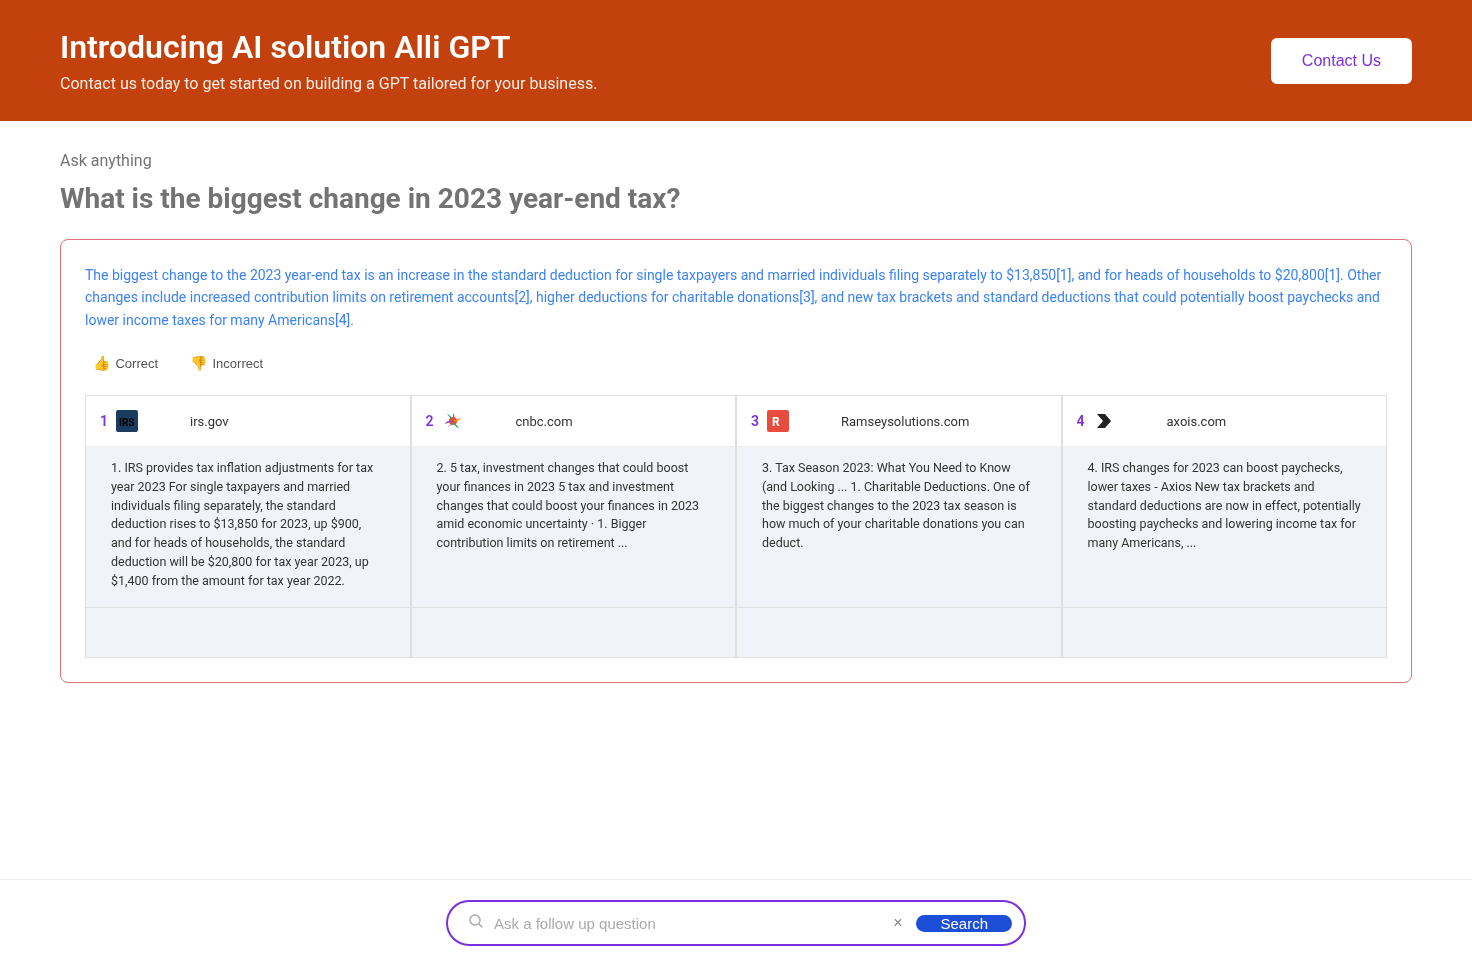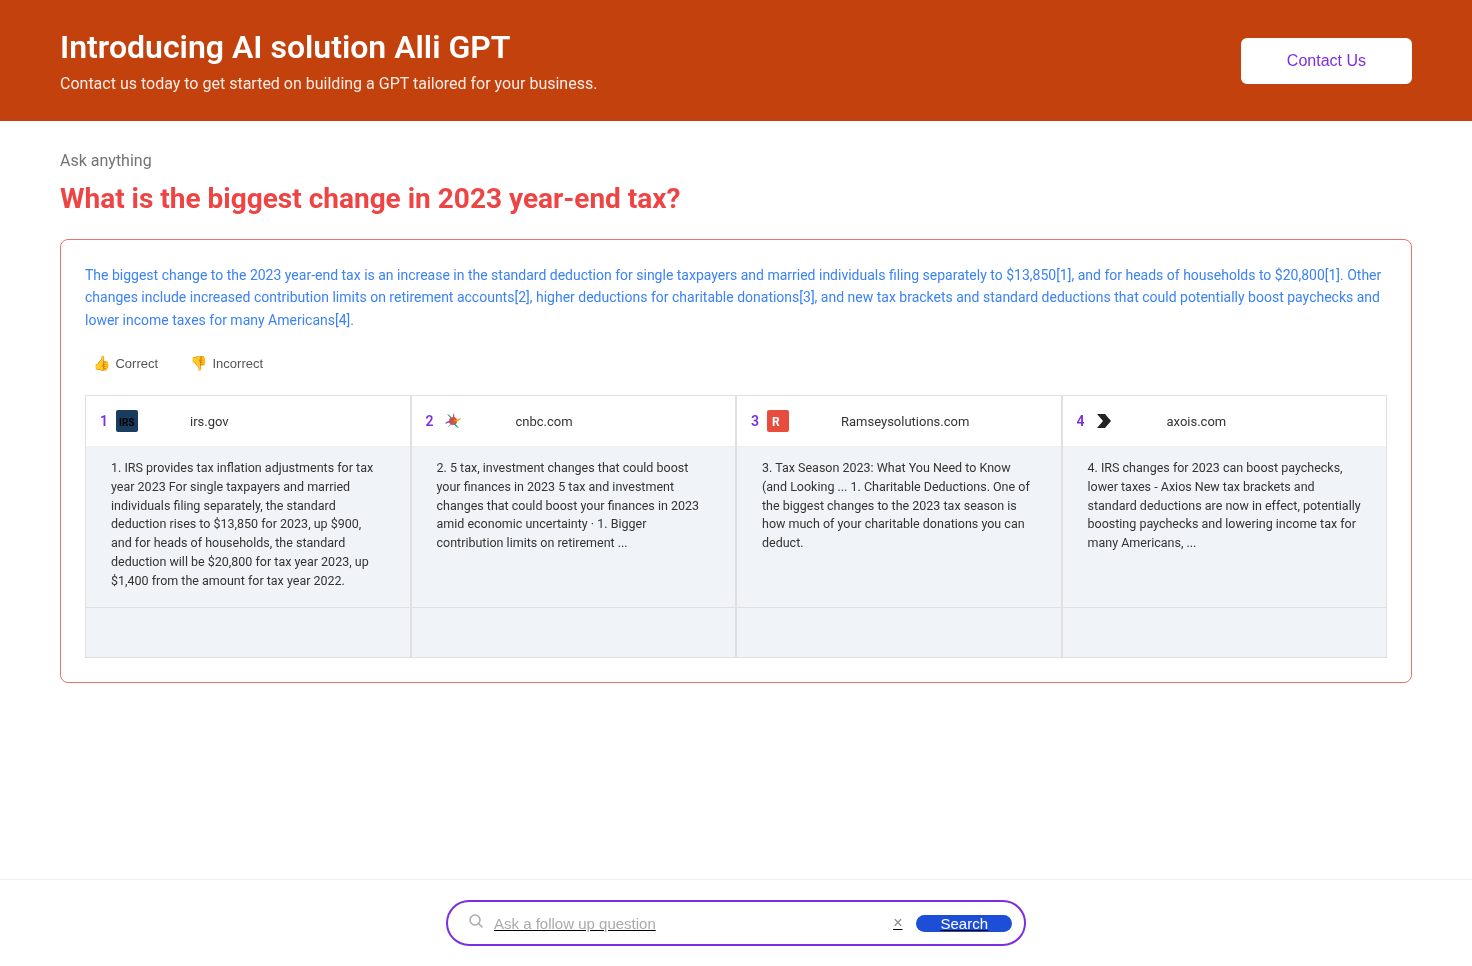--- a/index.html
+++ b/index.html
@@ -20,21 +20,21 @@
       margin-bottom: 8px;
     }
     .header-text p {
       color: rgba(255,255,255,0.9);
       font-size: 16px;
     }
     .contact-btn {
       background: white;
       color: #7B2FE0;
       border: 2px solid white;
-      padding: 12px 44px;
+      padding: 12px 29px;
       border-radius: 6px;
       font-size: 16px;
       font-weight: 500;
       cursor: pointer;
       white-space: nowrap;
     }
 
     
     .main-content {
       background: white;
@@ -44,21 +44,21 @@
 
     .ask-anything-label {
       color: #737373;
       font-size: 16px;
       margin-bottom: 12px;
     }
 
     .question-title {
       font-size: 28px;
       font-weight: 700;
-      color: #ef4444;
+      color: #737373;
       margin-bottom: 24px;
     }
 
     
     .answer-box {
       border: 1.5px solid #e57373;
       border-radius: 8px;
       padding: 24px;
       background: white;
       margin-bottom: 30px;
@@ -163,21 +163,20 @@
 
     .search-bar {
       display: flex;
       align-items: center;
       border: 2px solid #7B2FE0;
       border-radius: 50px;
       padding: 10px 12px 10px 20px;
       width: 580px;
       background: white;
       gap: 10px;
-      text-decoration: underline;
     }
 
     .search-icon-wrap {
       color: #aaa;
       font-size: 16px;
       flex-shrink: 0;
     }
 
     .search-input {
       flex: 1;

